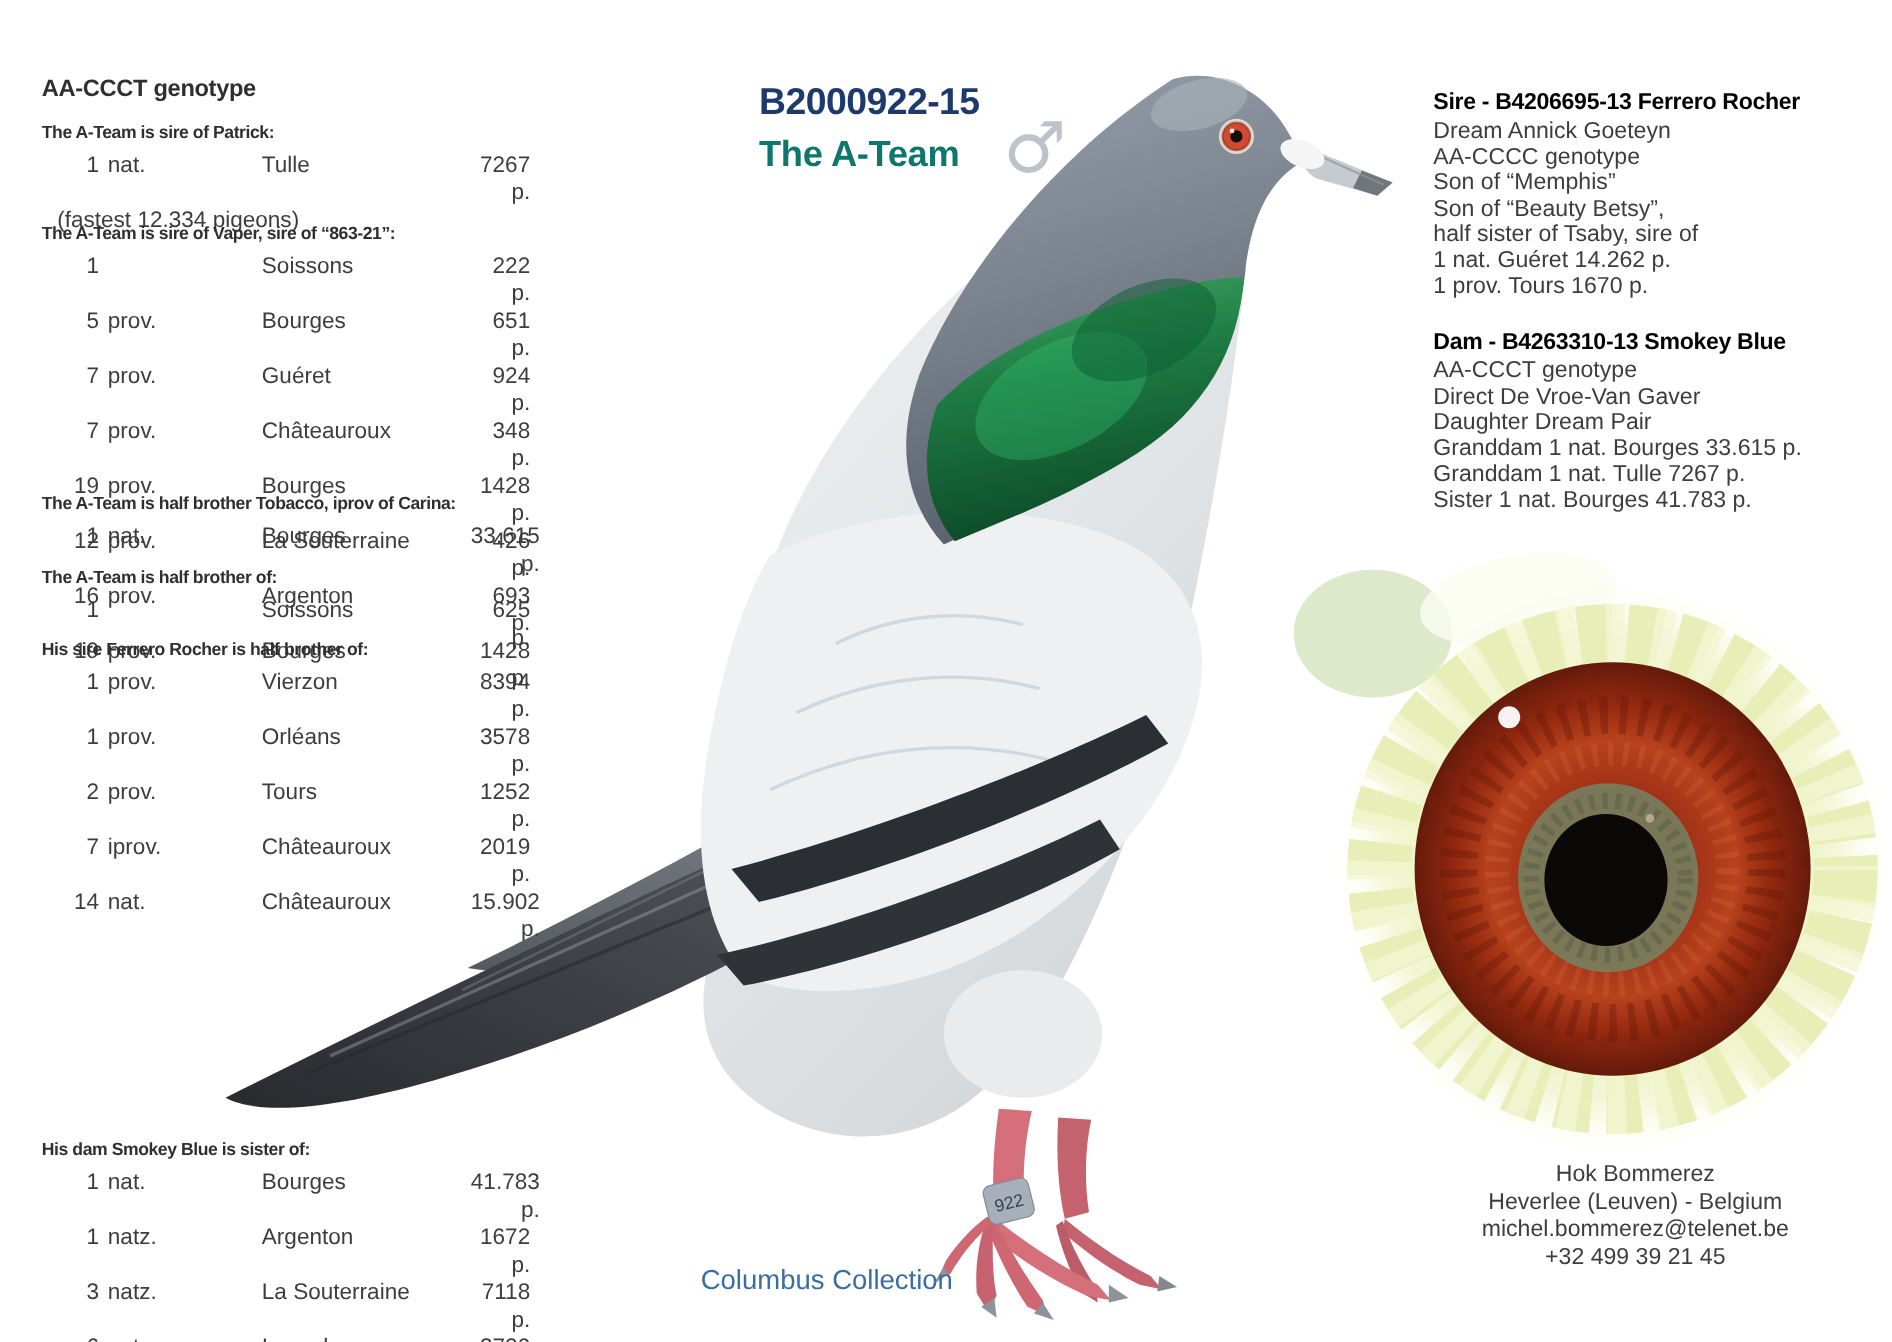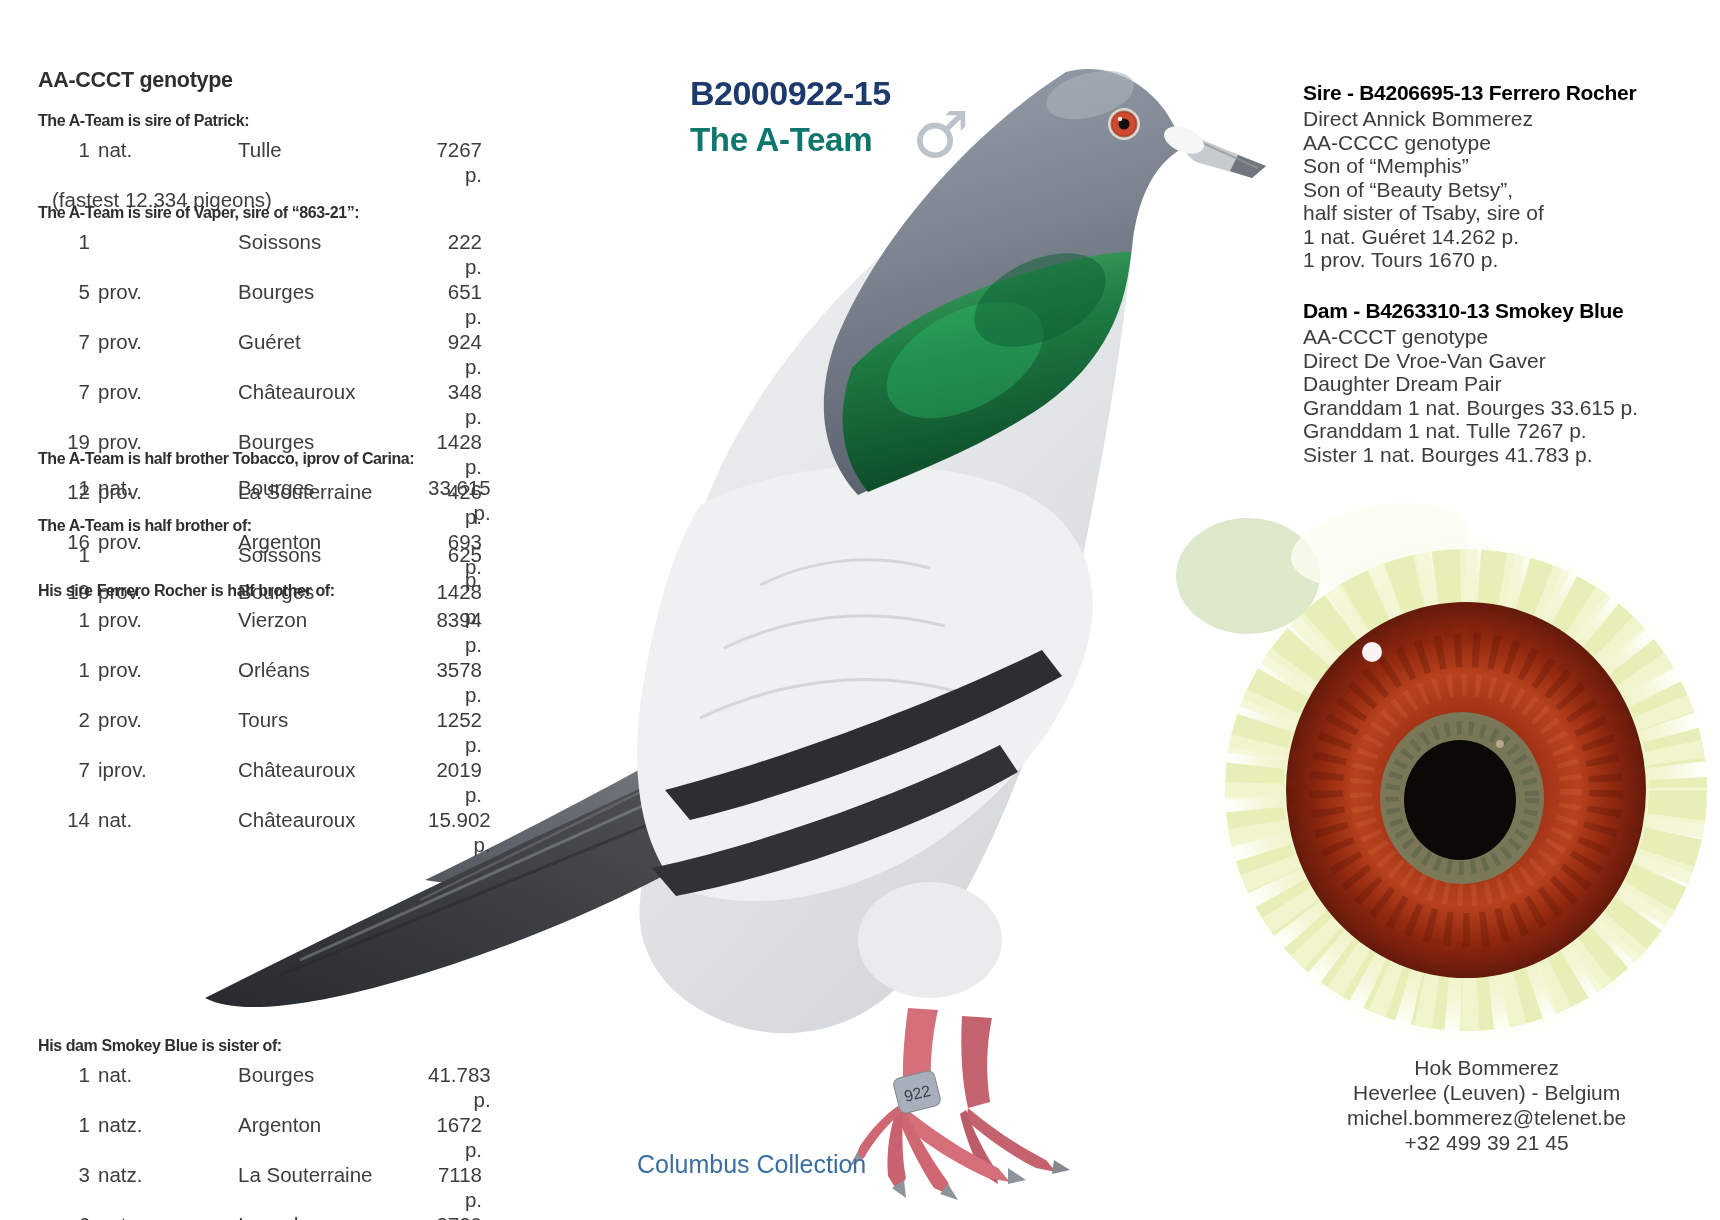--- a/index.html
+++ b/index.html
@@ -365,21 +365,21 @@
   </div>
 </div>
 
   <div class="ring-no">B2000922-15</div>
   <div class="bird-name">The A-Team</div>
   <div class="sex">♂</div>
 
   <div class="rc sire-block">
     <div class="rc-h">Sire - B4206695-13 Ferrero Rocher</div>
     <div>
-        <div class="ln">Direct Annick Bommerez</div>
+        <div class="ln">Dream Annick Goeteyn</div>
         <div class="ln">AA-CCCC genotype</div>
         <div class="ln">Son of “Memphis”</div>
         <div class="ln">Son of “Beauty Betsy”,</div>
         <div class="ln">half sister of Tsaby, sire of</div>
         <div class="ln">1 nat. Guéret 14.262 p.</div>
         <div class="ln">1 prov. Tours 1670 p.</div>
       </div>
   </div>
 
   <div class="rc dam-block">

